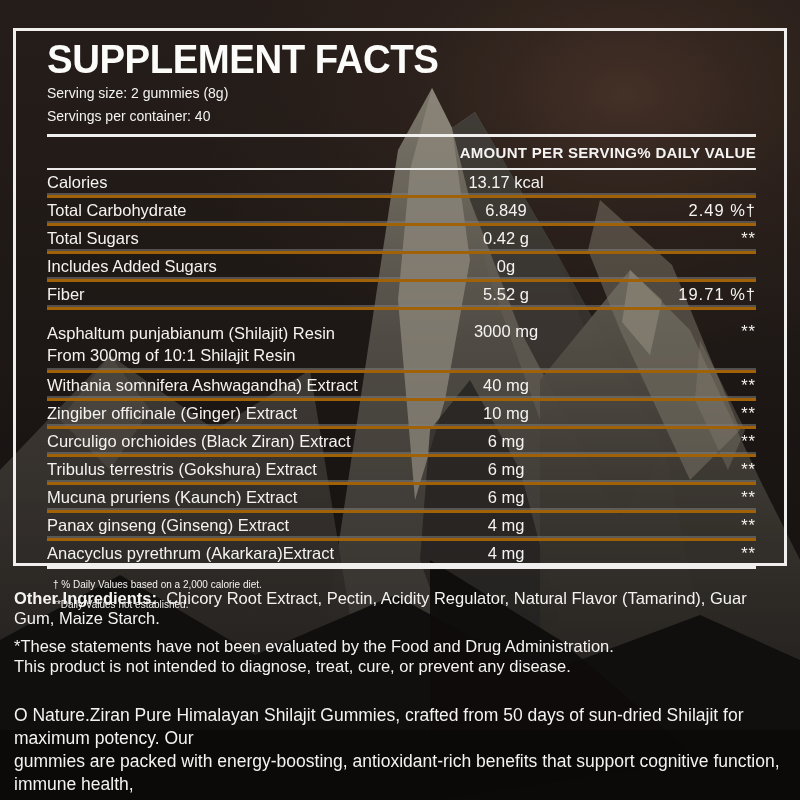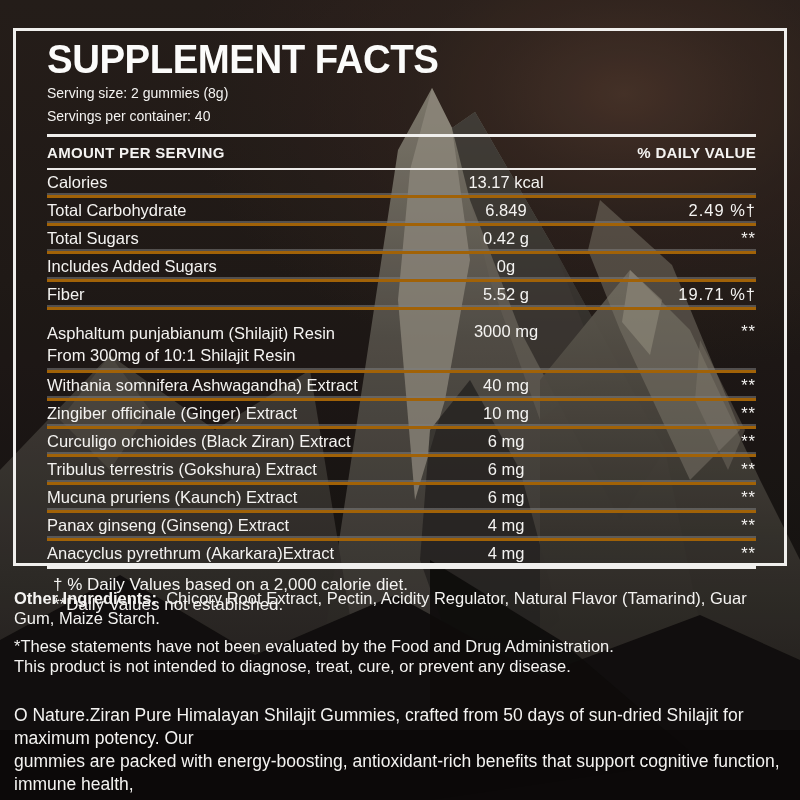--- a/index.html
+++ b/index.html
@@ -9,31 +9,31 @@
   .content{position:absolute;inset:0;z-index:1;}
 
   
   .panel{position:absolute;left:13px;top:28px;width:774px;height:538px;
     border:3px solid #f0efed;box-sizing:border-box;padding:4px 28px 0 31px;}
   .title{font-size:40px;font-weight:bold;color:#fbfbfa;letter-spacing:-0.5px;
     transform:scaleX(0.96);transform-origin:left;line-height:44px;margin-top:2px;white-space:nowrap;}
   .serving{font-size:14px;line-height:21px;margin-top:2px;}
   .thick-rule{height:3px;background:#f0efed;}
   .rule-top{margin-top:7px;}
-  .theader{display:flex;justify-content:space-between;align-items:center;height:31px;
+  .theader{display:flex;justify-content:flex-end;align-items:center;height:31px;
     font-weight:bold;font-size:15px;letter-spacing:0.3px;}
   .facts-rows .trow{display:grid;grid-template-columns:345px 1fr 150px;align-items:center;
     min-height:25px;font-size:16.5px;border-top:3px solid #a16207;
     box-shadow:0 -2px 0 rgba(125,125,125,0.55);}
   .facts-rows .trow:first-child{border-top:2px solid #eceae8;box-shadow:none;}
   .trow .amt{text-align:center;margin-left:14px;}
   .trow .dv{text-align:right;letter-spacing:1px;}
   .trow.double{min-height:48px;align-items:start;padding-top:12px;}
   .trow.double .name{line-height:22px;}
-  .footnotes{padding:6px 0 0 6px;font-size:17px;line-height:19.5px;}
+  .footnotes{padding:6px 0 0 6px;font-size:10px;line-height:19.5px;}
 
   
   .below{position:absolute;left:14px;top:588px;width:774px;}
   .other-ing{font-size:16.5px;line-height:20px;}
   .other-ing .lbl{font-weight:bold;}
   .disclaimers{margin-top:9px;font-weight:normal;font-size:16.5px;line-height:19.5px;}
   .description{margin-top:28px;font-size:17.5px;line-height:23px;}
 </style>
 </head>
 <body>

